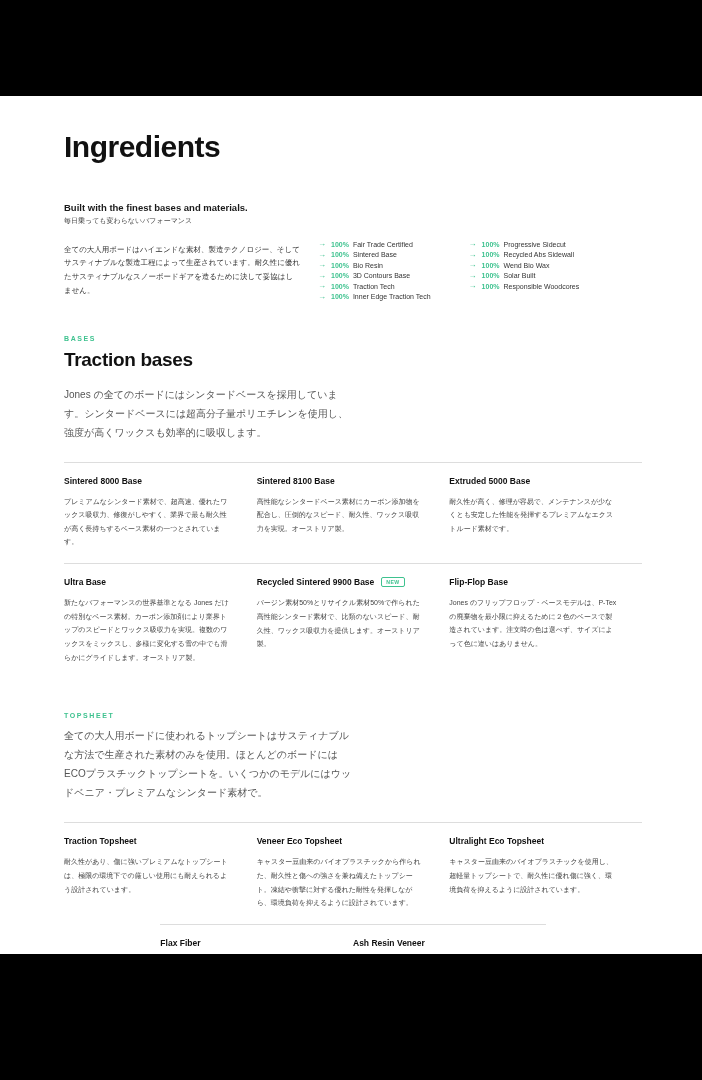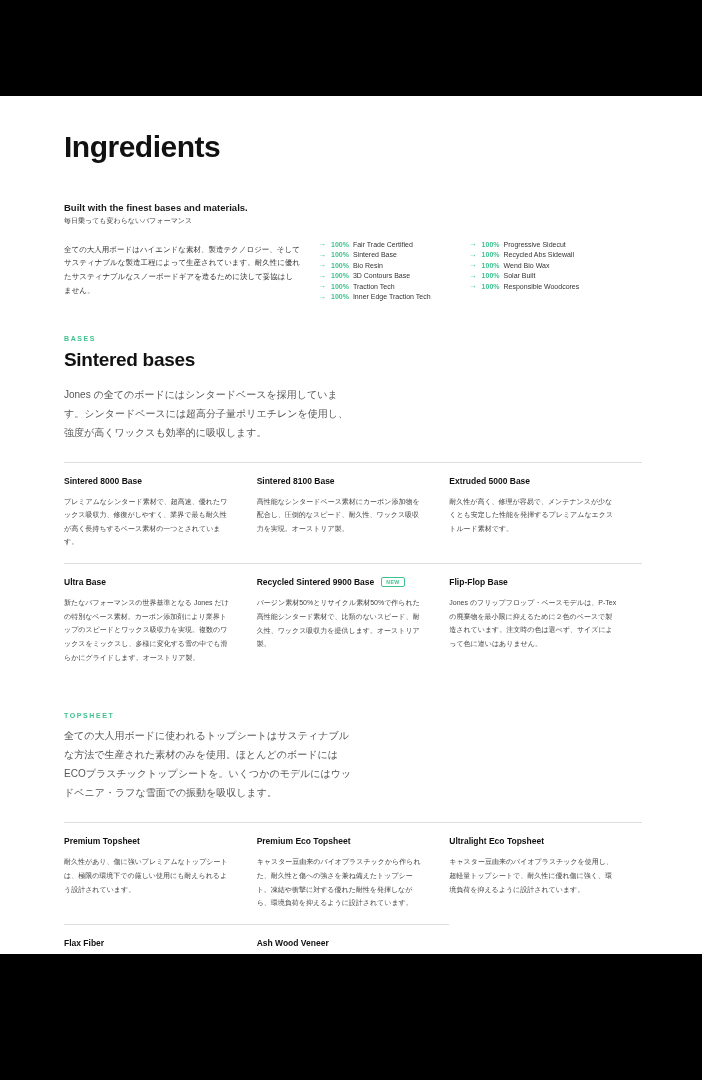--- a/index.html
+++ b/index.html
@@ -113,20 +113,21 @@
     width: 290px;
     font-size: 10px;
     line-height: 1.9;
     color: #555;
     margin-bottom: 20px;
   }
 
   .grid {
     display: flex;
     flex-wrap: wrap;
+    justify-content: center;
   }
   .card {
     width: 33.33%;
     box-sizing: border-box;
     padding: 13px 24px 14px 0;
     border-top: 1px solid #ddd;
   }
   .card-head {
     display: flex;
     align-items: center;
@@ -227,21 +228,21 @@
             <span class="pct">100%</span>
             <span>Responsible Woodcores</span>
           </div>
         </div>
       </div>
     </div>
   </div>
 
   <div class="section">
     <div class="eyebrow">BASES</div>
-    <h2 class="section-title">Sintered bases</h2>
+    <h2 class="section-title">Traction bases</h2>
     <div class="section-desc">Jones の全てのボードにはシンタードベースを採用しています。シンタードベースには超高分子量ポリエチレンを使用し、強度が高くワックスも効率的に吸収します。</div>
     <div class="grid">
       <div class="card">
         <div class="card-head">
           <span class="card-title">Sintered 8000 Base</span>
         </div>
         <div class="card-body">プレミアムなシンタード素材で、超高速、優れたワックス吸収力、修復がしやすく、業界で最も耐久性が高く長持ちするベース素材の一つとされています。</div>
       </div>
       <div class="card">
         <div class="card-head">
@@ -272,49 +273,49 @@
         <div class="card-head">
           <span class="card-title">Flip-Flop Base</span>
         </div>
         <div class="card-body">Jones のフリップフロップ・ベースモデルは、P-Tex の廃棄物を最小限に抑えるために２色のベースで製造されています。注文時の色は選べず、サイズによって色に違いはありません。</div>
       </div>
     </div>
   </div>
 
   <div class="section">
     <div class="eyebrow">TOPSHEET</div>
-    <div class="section-desc">全ての大人用ボードに使われるトップシートはサスティナブルな方法で生産された素材のみを使用。ほとんどのボードにはECOプラスチックトップシートを。いくつかのモデルにはウッドベニア・ラフな雪面での振動を吸収します。</div>
+    <div class="section-desc">全ての大人用ボードに使われるトップシートはサスティナブルな方法で生産された素材のみを使用。ほとんどのボードにはECOプラスチックトップシートを。いくつかのモデルにはウッドベニア・プレミアムなシンタード素材で。</div>
     <div class="grid">
       <div class="card">
         <div class="card-head">
-          <span class="card-title">Premium Topsheet</span>
+          <span class="card-title">Traction Topsheet</span>
         </div>
         <div class="card-body">耐久性があり、傷に強いプレミアムなトップシートは、極限の環境下での厳しい使用にも耐えられるよう設計されています。</div>
       </div>
       <div class="card">
         <div class="card-head">
-          <span class="card-title">Premium Eco Topsheet</span>
+          <span class="card-title">Veneer Eco Topsheet</span>
         </div>
         <div class="card-body">キャスター豆由来のバイオプラスチックから作られた、耐久性と傷への強さを兼ね備えたトップシート。凍結や衝撃に対する優れた耐性を発揮しながら、環境負荷を抑えるように設計されています。</div>
       </div>
       <div class="card">
         <div class="card-head">
           <span class="card-title">Ultralight Eco Topsheet</span>
         </div>
         <div class="card-body">キャスター豆由来のバイオプラスチックを使用し、超軽量トップシートで、耐久性に優れ傷に強く、環境負荷を抑えるように設計されています。</div>
       </div>
       <div class="card">
         <div class="card-head">
           <span class="card-title">Flax Fiber</span>
         </div>
         <div class="card-body">カーボンニュートラルなフラックス繊維のトップシートは、摩耗に強く、ラフな雪面での振動を吸収します。</div>
       </div>
       <div class="card">
         <div class="card-head">
-          <span class="card-title">Ash Wood Veneer</span>
+          <span class="card-title">Ash Resin Veneer</span>
         </div>
         <div class="card-body">軽量で、優れた振動吸収性を持つアッシュウッドのベニアトップシート。エッジの振動を抑え、均一なフレックスと最高のねじれ剛性を提供します。</div>
       </div>
     </div>
   </div>
 
 </div>
 
 <div class="letterbox-bottom"></div>
 

